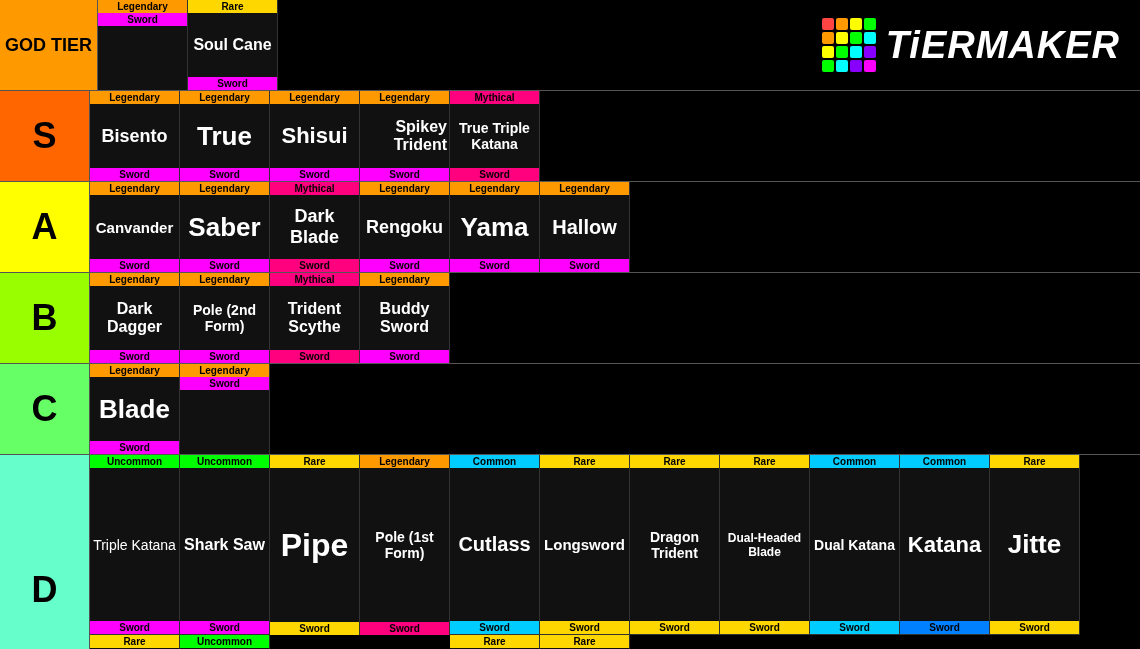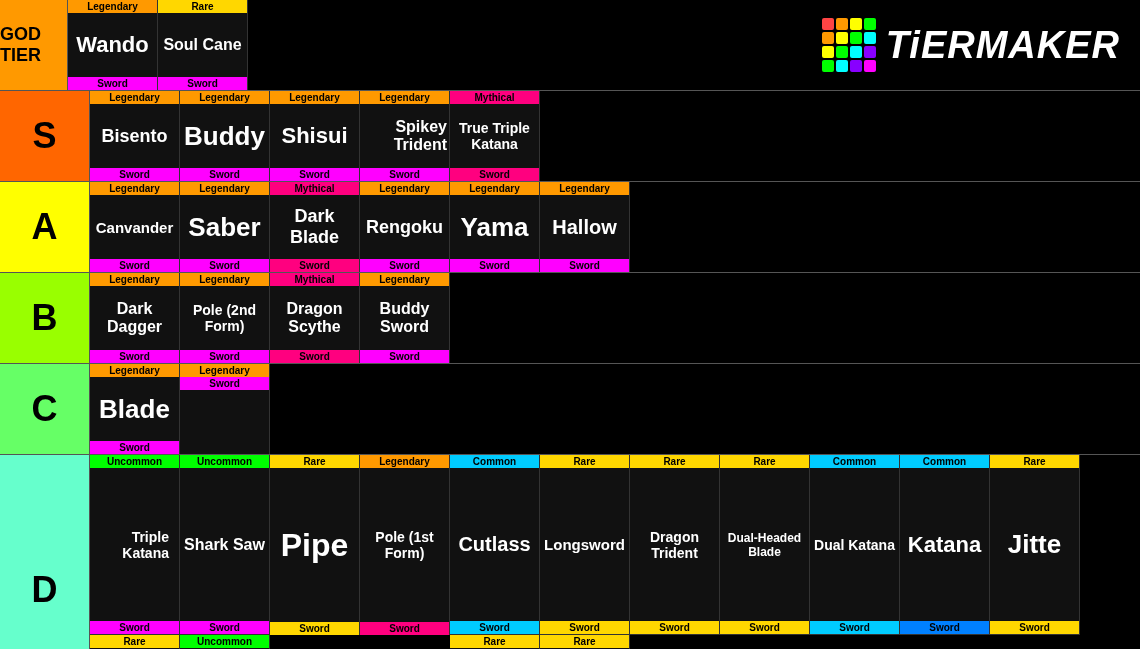--- a/index.html
+++ b/index.html
@@ -4,28 +4,27 @@
   <style>
     * { box-sizing: border-box; margin: 0; padding: 0; }
     body { background: #000; font-family: Arial, sans-serif; width: 1140px; }
   </style>
 </head>
 <body>
 
 <div style="width:1140px; background:#000;">
 
   <div style="display:flex; align-items:stretch; border-bottom:1px solid #555;">
-    <div style="width:68px; min-height:90px; background:#ff9900; display:flex; align-items:center; justify-content:center; font-size:18px; font-weight:bold; color:#000; border-right:1px solid #555; flex-shrink:0;">
+    <div style="width:98px; min-height:90px; background:#ff9900; display:flex; align-items:center; justify-content:center; font-size:18px; font-weight:bold; color:#000; border-right:1px solid #555; flex-shrink:0;">
       <span>GOD TIER</span>
     </div>
     <div style="display:flex; flex:1;">
 
       <div style="width:90px; min-height:90px; background:#111; border-right:1px solid #333; display:flex; flex-direction:column; align-items:center;">
         <div style="width:100%; background:#ff9900; text-align:center; font-size:10px; font-weight:bold; color:#000; padding:1px 0;">Legendary</div>
-        <div style="flex:1; display:flex; align-items:center; justify-content:center; color:#fff; font-weight:bold; font-size:22px; text-align:center;">Wando</div>
         <div style="width:100%; background:#ff00ff; text-align:center; font-size:10px; font-weight:bold; color:#000; padding:1px 0;">Sword</div>
       </div>
 
       <div style="width:90px; min-height:90px; background:#111; border-right:1px solid #333; display:flex; flex-direction:column; align-items:center;">
         <div style="width:100%; background:#ffd700; text-align:center; font-size:10px; font-weight:bold; color:#000; padding:1px 0;">Rare</div>
         <div style="flex:1; display:flex; align-items:center; justify-content:center; color:#fff; font-weight:bold; font-size:16px; text-align:center;">Soul Cane</div>
         <div style="width:100%; background:#ff00ff; text-align:center; font-size:10px; font-weight:bold; color:#000; padding:1px 0;">Sword</div>
       </div>
 
       <div style="flex:1; display:flex; align-items:center; justify-content:flex-end; padding-right:20px;">
@@ -59,21 +58,21 @@
     <div style="display:flex;">
 
       <div style="width:90px; min-height:90px; background:#111; border-right:1px solid #333; display:flex; flex-direction:column; align-items:center;">
         <div style="width:100%; background:#ff9900; text-align:center; font-size:10px; font-weight:bold; color:#000; padding:1px 0;">Legendary</div>
         <div style="flex:1; display:flex; align-items:center; justify-content:center; color:#fff; font-weight:bold; font-size:18px; text-align:right;">Bisento</div>
         <div style="width:100%; background:#ff00ff; text-align:center; font-size:10px; font-weight:bold; color:#000; padding:1px 0;">Sword</div>
       </div>
 
       <div style="width:90px; min-height:90px; background:#111; border-right:1px solid #333; display:flex; flex-direction:column; align-items:center;">
         <div style="width:100%; background:#ff9900; text-align:center; font-size:10px; font-weight:bold; color:#000; padding:1px 0;">Legendary</div>
-        <div style="flex:1; display:flex; align-items:center; justify-content:center; color:#fff; font-weight:bold; font-size:26px; text-align:center;">Buddy</div>
+        <div style="flex:1; display:flex; align-items:center; justify-content:center; color:#fff; font-weight:bold; font-size:26px; text-align:center;">True</div>
         <div style="width:100%; background:#ff00ff; text-align:center; font-size:10px; font-weight:bold; color:#000; padding:1px 0;">Sword</div>
       </div>
 
       <div style="width:90px; min-height:90px; background:#111; border-right:1px solid #333; display:flex; flex-direction:column; align-items:center;">
         <div style="width:100%; background:#ff9900; text-align:center; font-size:10px; font-weight:bold; color:#000; padding:1px 0;">Legendary</div>
         <div style="flex:1; display:flex; align-items:center; justify-content:center; color:#fff; font-weight:bold; font-size:22px; text-align:center;">Shisui</div>
         <div style="width:100%; background:#ff00ff; text-align:center; font-size:10px; font-weight:bold; color:#000; padding:1px 0;">Sword</div>
       </div>
 
       <div style="width:90px; min-height:90px; background:#111; border-right:1px solid #333; display:flex; flex-direction:column; align-items:center;">
@@ -143,21 +142,21 @@
       </div>
 
       <div style="width:90px; min-height:90px; background:#111; border-right:1px solid #333; display:flex; flex-direction:column; align-items:center;">
         <div style="width:100%; background:#ff9900; text-align:center; font-size:10px; font-weight:bold; color:#000; padding:1px 0;">Legendary</div>
         <div style="flex:1; display:flex; align-items:center; justify-content:center; color:#fff; font-weight:bold; font-size:14px; text-align:center; padding:2px;">Pole (2nd Form)</div>
         <div style="width:100%; background:#ff00ff; text-align:center; font-size:10px; font-weight:bold; color:#000; padding:1px 0;">Sword</div>
       </div>
 
       <div style="width:90px; min-height:90px; background:#111; border-right:1px solid #333; display:flex; flex-direction:column; align-items:center;">
         <div style="width:100%; background:#ff007f; text-align:center; font-size:10px; font-weight:bold; color:#000; padding:1px 0;">Mythical</div>
-        <div style="flex:1; display:flex; align-items:center; justify-content:center; color:#fff; font-weight:bold; font-size:16px; text-align:center; padding:2px;">Dragon Scythe</div>
+        <div style="flex:1; display:flex; align-items:center; justify-content:center; color:#fff; font-weight:bold; font-size:16px; text-align:center; padding:2px;">Trident Scythe</div>
         <div style="width:100%; background:#ff007f; text-align:center; font-size:10px; font-weight:bold; color:#000; padding:1px 0;">Sword</div>
       </div>
 
       <div style="width:90px; min-height:90px; background:#111; border-right:1px solid #333; display:flex; flex-direction:column; align-items:center;">
         <div style="width:100%; background:#ff9900; text-align:center; font-size:10px; font-weight:bold; color:#000; padding:1px 0;">Legendary</div>
         <div style="flex:1; display:flex; align-items:center; justify-content:center; color:#fff; font-weight:bold; font-size:16px; text-align:center; padding:2px;">Buddy Sword</div>
         <div style="width:100%; background:#ff00ff; text-align:center; font-size:10px; font-weight:bold; color:#000; padding:1px 0;">Sword</div>
       </div>
     </div>
   </div>
@@ -180,21 +179,21 @@
   </div>
 
   <div style="display:flex; align-items:stretch; border-bottom:1px solid #555;">
     <div style="width:90px; background:#66ffcc; display:flex; align-items:center; justify-content:center; font-size:36px; font-weight:bold; color:#000; border-right:1px solid #555; flex-shrink:0;">D</div>
     <div style="display:flex; flex-direction:column; flex:1;">
 
       <div style="display:flex; flex-wrap:nowrap;">
 
         <div style="width:90px; min-height:90px; background:#111; border-right:1px solid #333; border-bottom:1px solid #333; display:flex; flex-direction:column; align-items:center;">
           <div style="width:100%; background:#00ff00; text-align:center; font-size:10px; font-weight:bold; color:#000; padding:1px 0;">Uncommon</div>
-          <div style="flex:1; display:flex; align-items:center; justify-content:center; color:#fff; font-weight:bold; font-size:14px; text-align:right; padding:10px;">Triple Katana</div>
+          <div style="flex:1; display:flex; align-items:center; justify-content:center; color:#fff; font-weight:normal; font-size:14px; text-align:right; padding:2px;">Triple Katana</div>
           <div style="width:100%; background:#ff00ff; text-align:center; font-size:10px; font-weight:bold; color:#000; padding:1px 0;">Sword</div>
         </div>
 
         <div style="width:90px; min-height:90px; background:#111; border-right:1px solid #333; border-bottom:1px solid #333; display:flex; flex-direction:column; align-items:center;">
           <div style="width:100%; background:#00ff00; text-align:center; font-size:10px; font-weight:bold; color:#000; padding:1px 0;">Uncommon</div>
           <div style="flex:1; display:flex; align-items:center; justify-content:center; color:#fff; font-weight:bold; font-size:16px; text-align:center; padding:2px;">Shark Saw</div>
           <div style="width:100%; background:#ff00ff; text-align:center; font-size:10px; font-weight:bold; color:#000; padding:1px 0;">Sword</div>
         </div>
 
         <div style="width:90px; min-height:180px; background:#111; border-right:1px solid #333; display:flex; flex-direction:column; align-items:center; row-span:2;">

